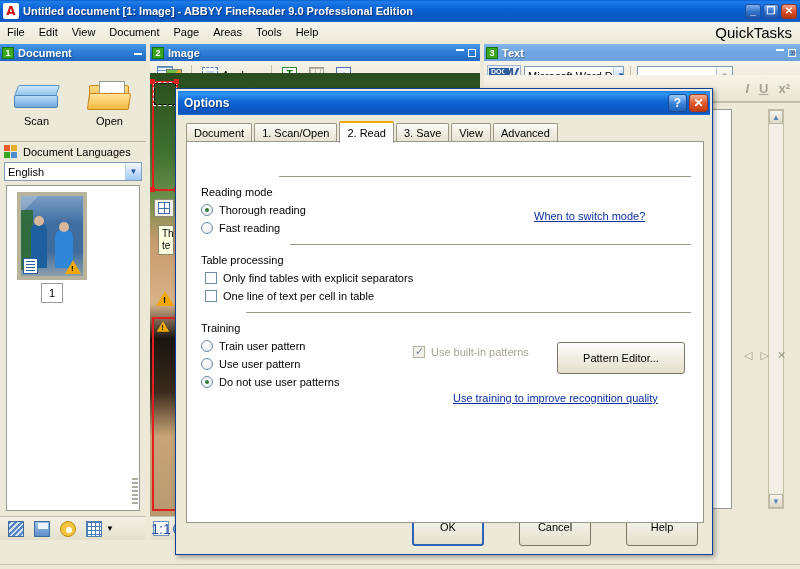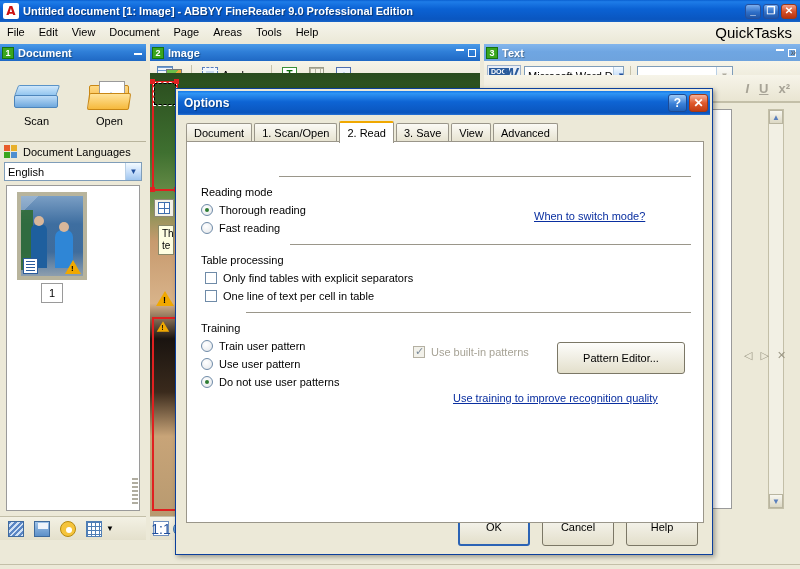--- a/index.html
+++ b/index.html
@@ -287,21 +287,21 @@
   }
   .dim { color:#a7a396; }
   .link { color:#0a2fa0; text-decoration:underline; font-size:11px; cursor:pointer; }
   .btn {
     background: linear-gradient(to bottom,#fdfdfb,#e3dfcb);
     border:1px solid #7b7766; border-radius:3px; font-size:11px;
     display:flex; align-items:center; justify-content:center; color:#000;
   }
   .btn.default { border:2px solid #2b63b5; }
   .dlg-footer { position:absolute; left:0; bottom:8px; width:538px; display:flex; justify-content:flex-end; gap:12px; padding-right:16px;}
-  .dlg-footer .btn { width:72px; height:38px; }
+  .dlg-footer .btn { width:72px; height:38px;margin-left:23px; }
 </style>
 </head>
 <body>
 
 <div id="app">
 
   <div class="titlebar">
     <div class="tb-icon">
         <span class="abbyy">A</span>
       </div>

